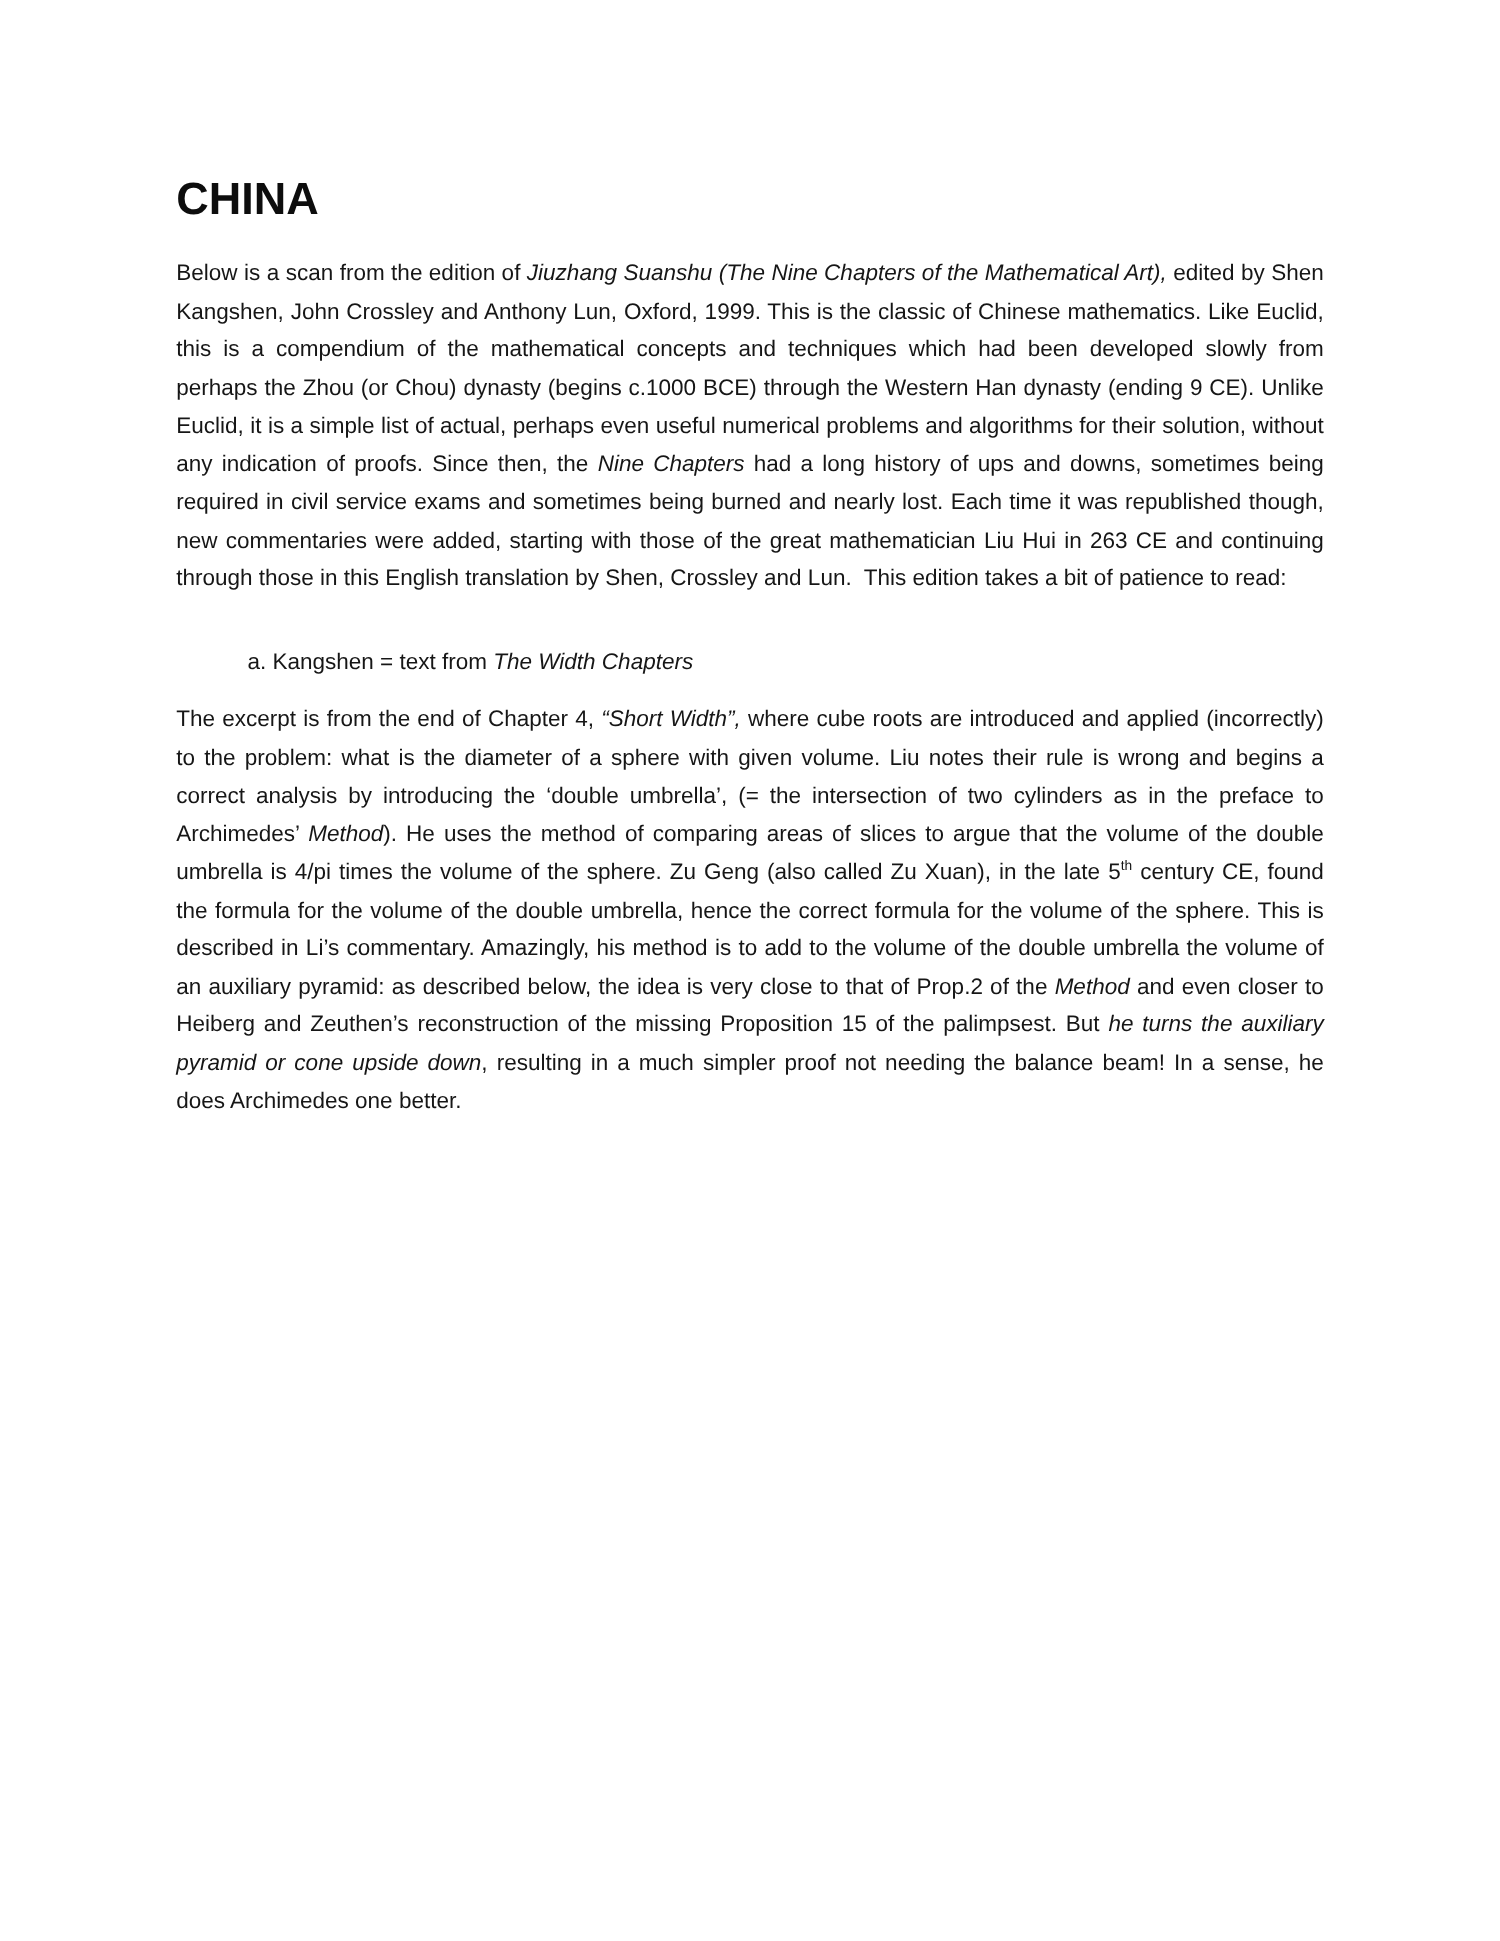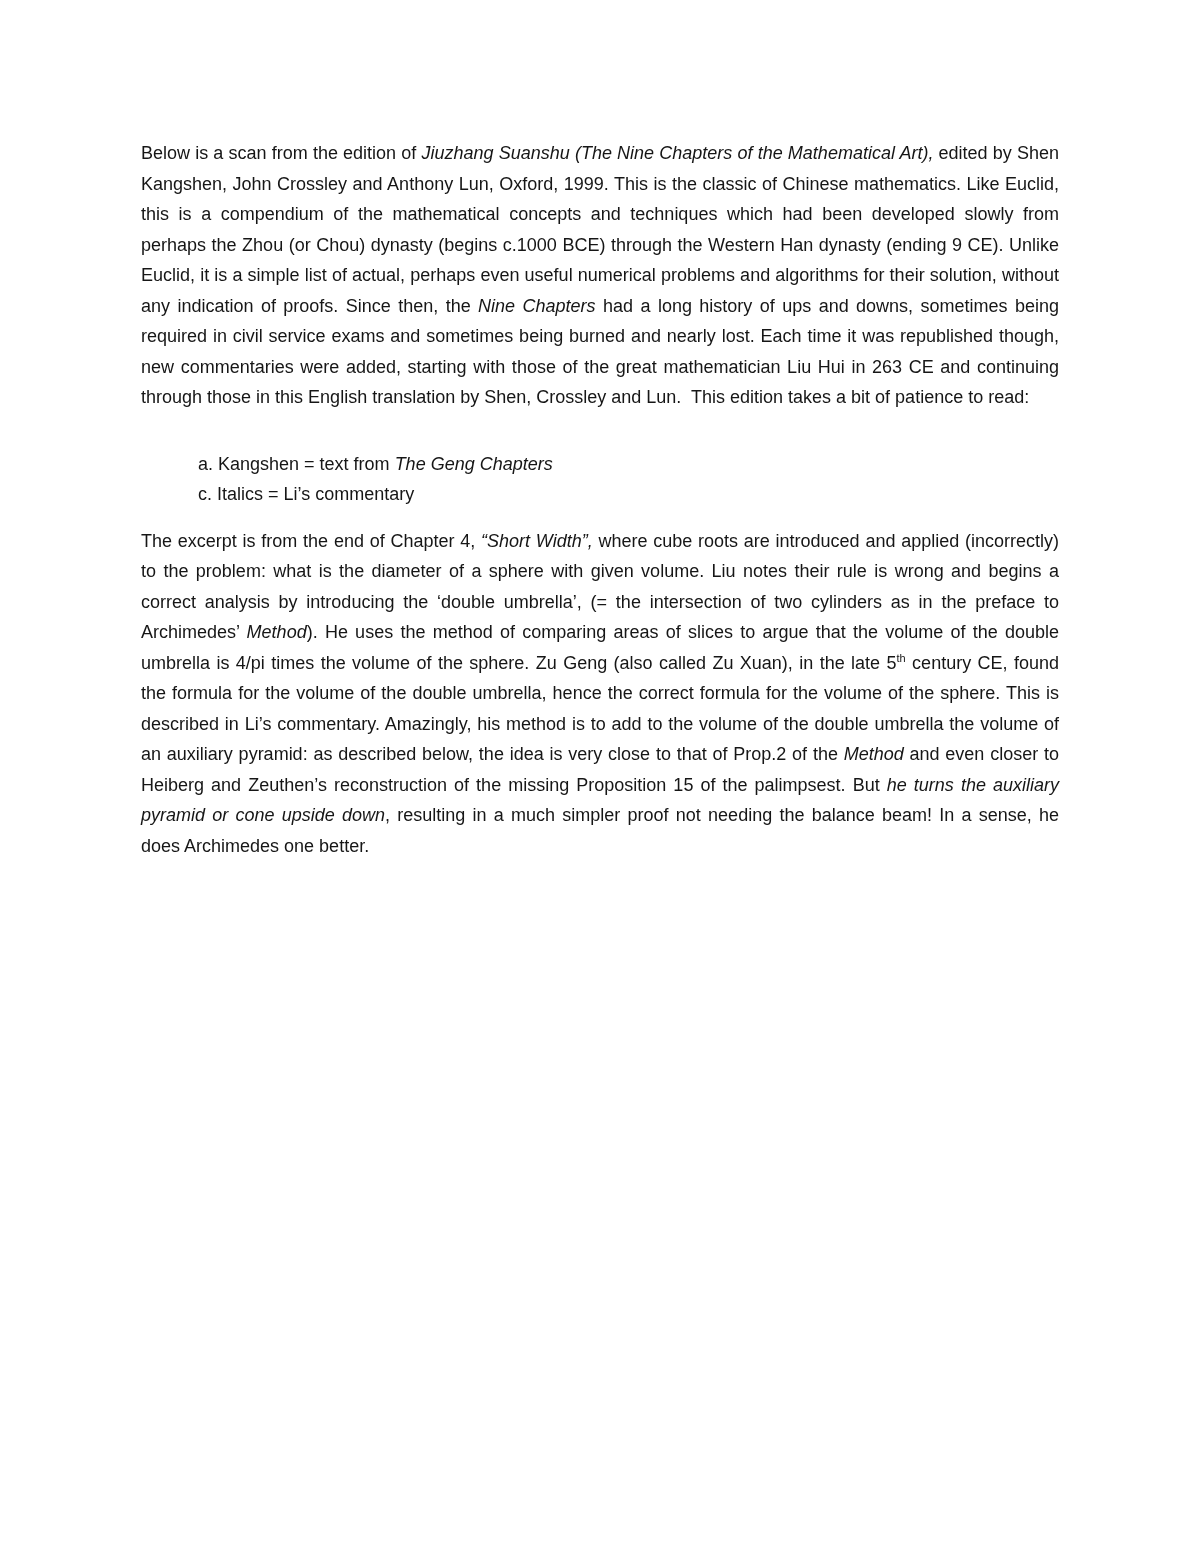--- a/index.html
+++ b/index.html
@@ -48,23 +48,23 @@
     font-size: 11px;
     line-height: 0;
     vertical-align: super;
   }
 </style>
 </head>
 <body>
 
 <div class="page">
 
+  <h1 class="doc-title">CHINA</h1>
 
   <p class="para"><span>Below is a scan from the edition of </span><i>Jiuzhang Suanshu (The Nine Chapters of the Mathematical Art),</i><span> edited by Shen Kangshen, John Crossley and Anthony Lun, Oxford, 1999. This is the classic of Chinese mathematics. Like Euclid, this is a compendium of the mathematical concepts and techniques which had been developed slowly from perhaps the Zhou (or Chou) dynasty (begins c.1000 BCE) through the Western Han dynasty (ending 9 CE). Unlike Euclid, it is a simple list of actual, perhaps even useful numerical problems and algorithms for their solution, without any indication of proofs. Since then, the </span><i>Nine Chapters</i><span> had a long history of ups and downs, sometimes being required in civil service exams and sometimes being burned and nearly lost. Each time it was republished though, new commentaries were added, starting with those of the great mathematician Liu Hui in 263 CE and continuing through those in this English translation by Shen, Crossley and Lun.&nbsp; This edition takes a bit of patience to read:</span></p>
 
   <ul class="legend">
-    <li><span>a. Kangshen = text from </span><i>The Geng Chapters</i></li>
-    <li><span>c. Italics = Li’s commentary</span></li>
+    <li><span>a. Kangshen = text from </span><i>The Width Chapters</i></li>
   </ul>
 
   <p class="para last"><span>The excerpt is from the end of Chapter 4, </span><i>“Short Width”,</i><span> where cube roots are introduced and applied (incorrectly) to the problem: what is the diameter of a sphere with given volume. Liu notes their rule is wrong and begins a correct analysis by introducing the ‘double umbrella’, (= the intersection of two cylinders as in the preface to Archimedes’ </span><i>Method</i><span>). He uses the method of comparing areas of slices to argue that the volume of the double umbrella is 4/pi times the volume of the sphere. Zu Geng (also called Zu Xuan), in the late 5</span><sup>th</sup><span> century CE, found the formula for the volume of the double umbrella, hence the correct formula for the volume of the sphere. This is described in Li’s commentary. Amazingly, his method is to add to the volume of the double umbrella the volume of an auxiliary pyramid: as described below, the idea is very close to that of Prop.2 of the </span><i>Method</i><span> and even closer to Heiberg and Zeuthen’s reconstruction of the missing Proposition 15 of the palimpsest. But </span><i>he turns the auxiliary pyramid or cone upside down</i><span>, resulting in a much simpler proof not needing the balance beam! In a sense, he does Archimedes one better.</span></p>
 
 </div>
 
 </body></html>

